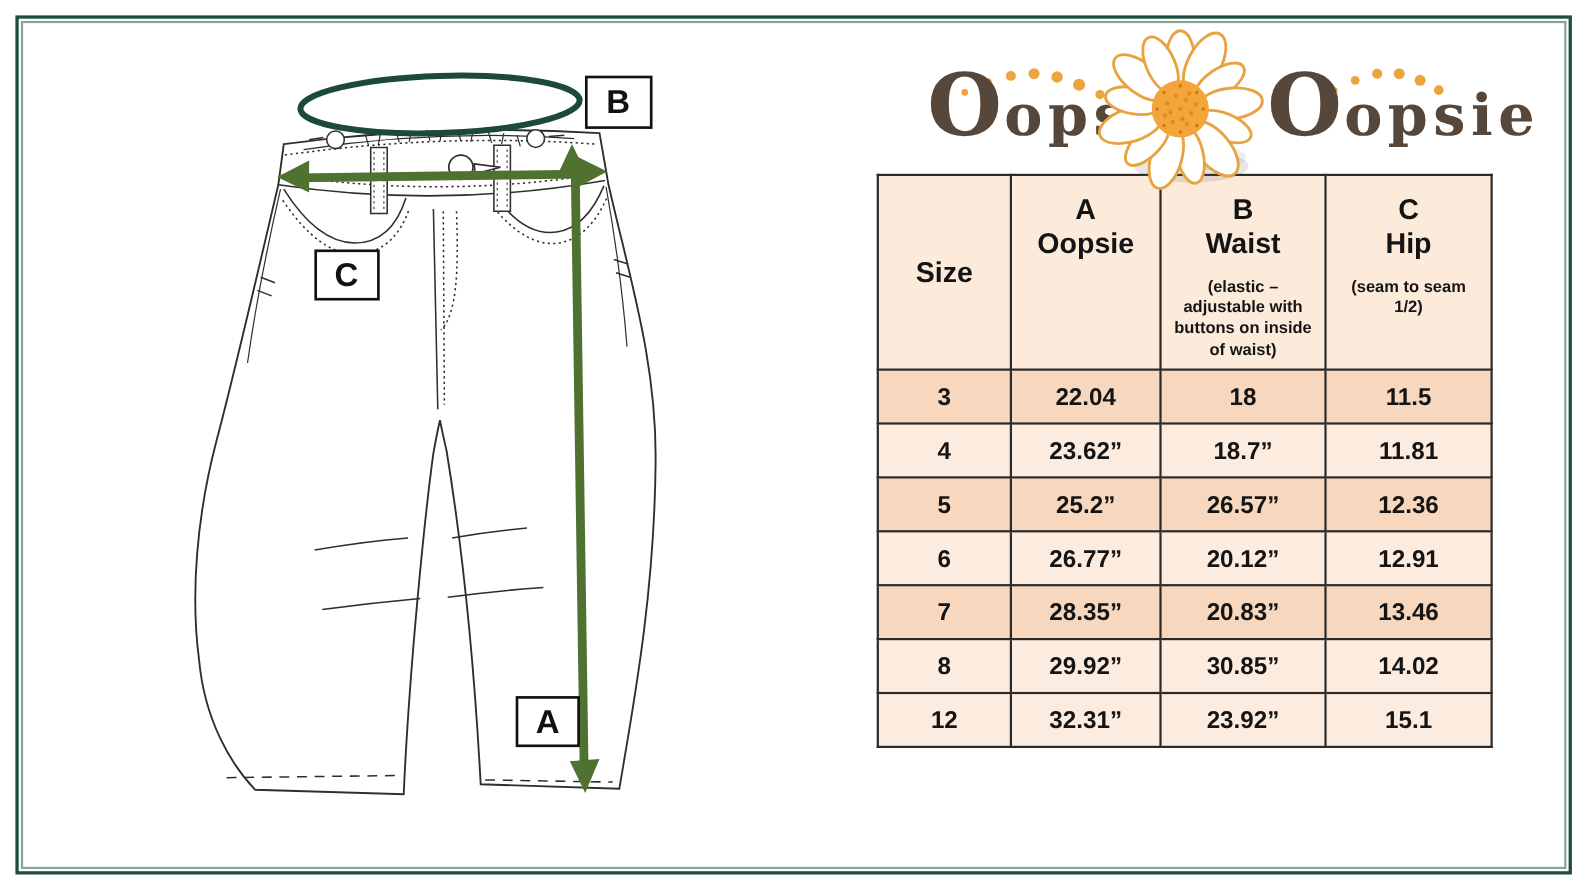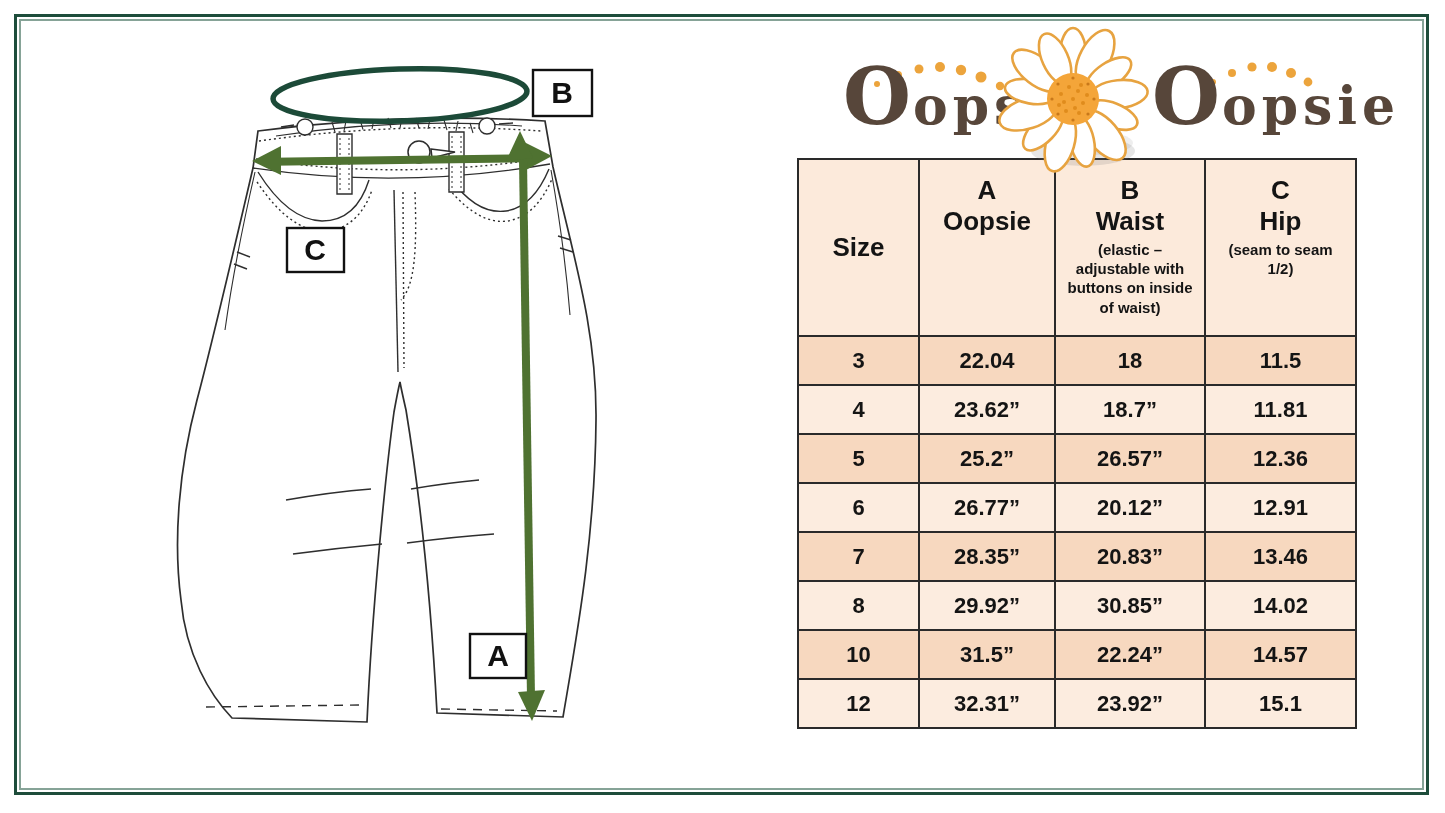--- a/index.html
+++ b/index.html
@@ -41,21 +41,21 @@
   .size-table th, .size-table td {
     border:2px solid #2a2a2a; text-align:center; padding:0;
   }
   .size-table thead th {
     height:159px; background:#fceadb; vertical-align:top; padding-top:16px;
     font-weight:600;
   }
   .size-table thead th.size-col { vertical-align:middle; padding-top:0; }
   .col-letter { font-size:26px; line-height:1.1; }
   .col-label  { font-size:26px; line-height:1.25; }
-  .col-note   { font-size:15px; line-height:1.28; margin-top:3px; padding:0 8px; }
+  .col-note   { font-size:15px; line-height:1.28; margin-top:14px; padding:0 8px; }
   .size-table td { height:47px; font-size:22px; font-weight:700; }
   tr.shaded td { background:#f7d8bf; }
   tr.plain  td { background:#fcecdf; }
 
   svg text.box-letter {
     font-family:"Liberation Sans", sans-serif; font-size:30px; font-weight:600; fill:#111;
   }
 </style>
 </head>
 <body>
@@ -301,26 +301,20 @@
       <td>28.35”</td>
       <td>20.83”</td>
       <td>13.46</td>
     </tr>
     <tr class="plain">
       <td>8</td>
       <td>29.92”</td>
       <td>30.85”</td>
       <td>14.02</td>
     </tr>
-    <tr class="shaded">
-      <td>10</td>
-      <td>31.5”</td>
-      <td>22.24”</td>
-      <td>14.57</td>
-    </tr>
     <tr class="plain">
       <td>12</td>
       <td>32.31”</td>
       <td>23.92”</td>
       <td>15.1</td>
     </tr>
   </tbody>
 </table>
 
 </body></html>

